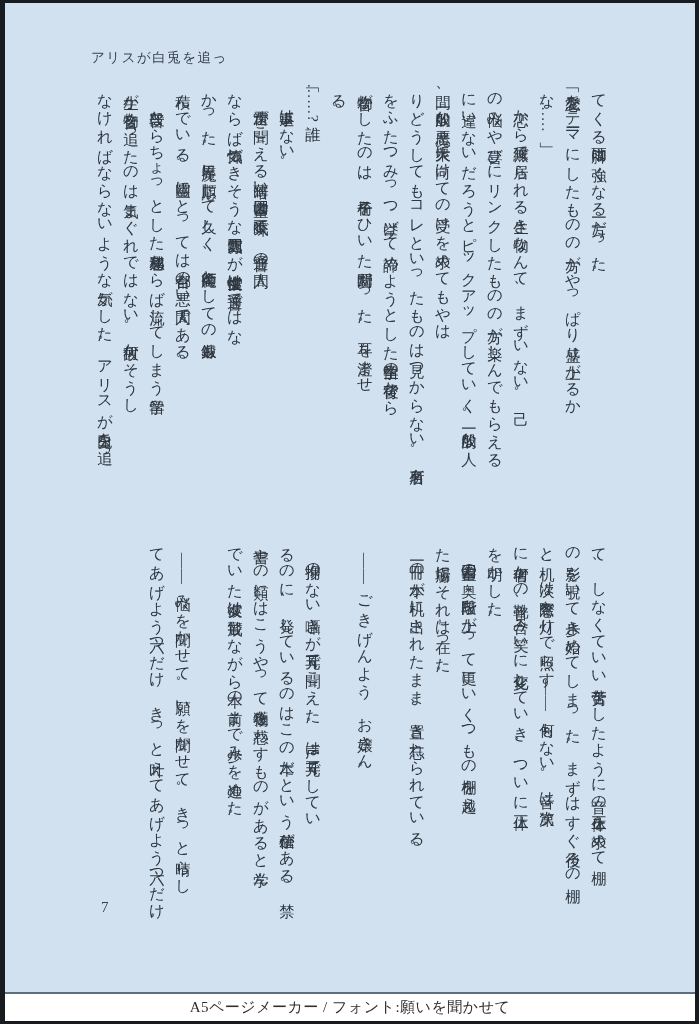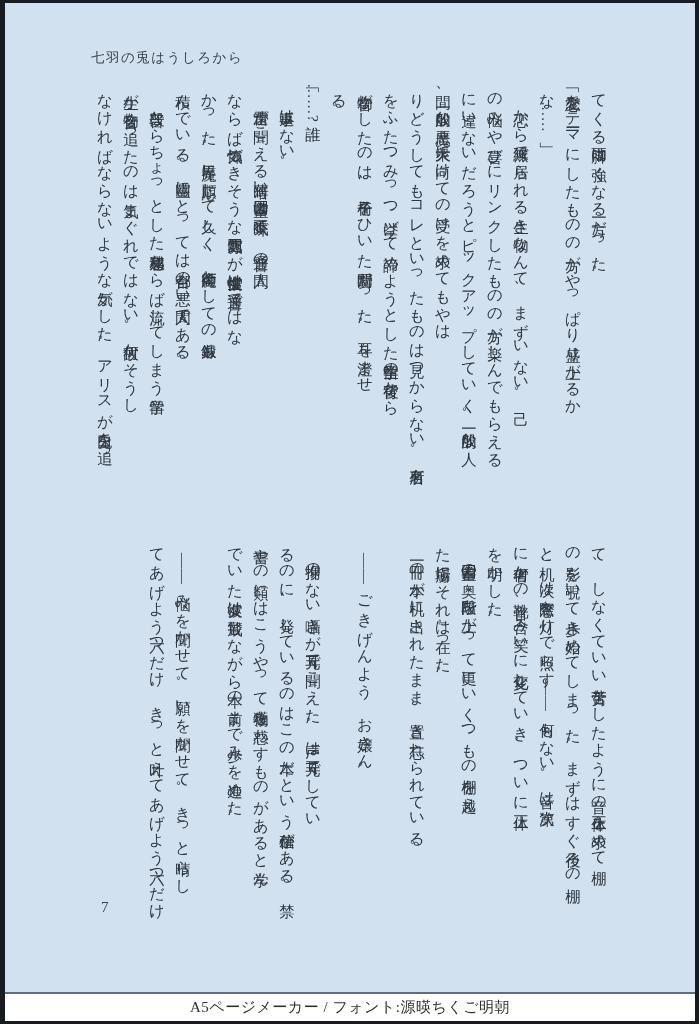--- a/index.html
+++ b/index.html
@@ -46,21 +46,21 @@
   }
   .caption-text {
     font-size:15px; color:#2f2f2f; letter-spacing:0.5px;
     white-space:nowrap;
   }
 </style>
 </head>
 <body>
 
 <div class="page">
-  <div class="running-head">七羽の兎はうしろから</div>
+  <div class="running-head">アリスが白兎を追っ</div>
 
   <div class="vtext vtext-top">
       <div>てくる雨脚は強くなる一方だった。</div>
       <div>「恋愛をテーマにしたものの方がやっぱり盛り上がるか</div>
       <div>な……」</div>
       <div>　恋から無縁で居られる生き物なんて、まずいない。己</div>
       <div>の悩みや喜びにリンクしたものの方が楽しんでもらえる</div>
       <div>に違いないだろうとピックアップしていく。一般的な人</div>
       <div>間、一般的な悪魔、大衆に向けての受けを求めてもやは</div>
       <div>りどうしてもコレといったものは見つからない。有名所</div>
@@ -96,14 +96,14 @@
       <div>でいた彼女は警戒しながら本の前まで歩みを進めた。</div>
       <div>　</div>
       <div>　――悩みを聞かせて。願いを聞かせて。きっと晴らし</div>
       <div>てあげよう六つだけ。きっと叶えてあげよう六つだけ。</div>
     </div>
 
   <div class="page-number">7</div>
 </div>
 
 <div class="caption-bar">
-  <span class="caption-text">A5ページメーカー / フォント:源暎ちくご明朝</span>
+  <span class="caption-text">A5ページメーカー / フォント:願いを聞かせて</span>
 </div>
 
 </body></html>

